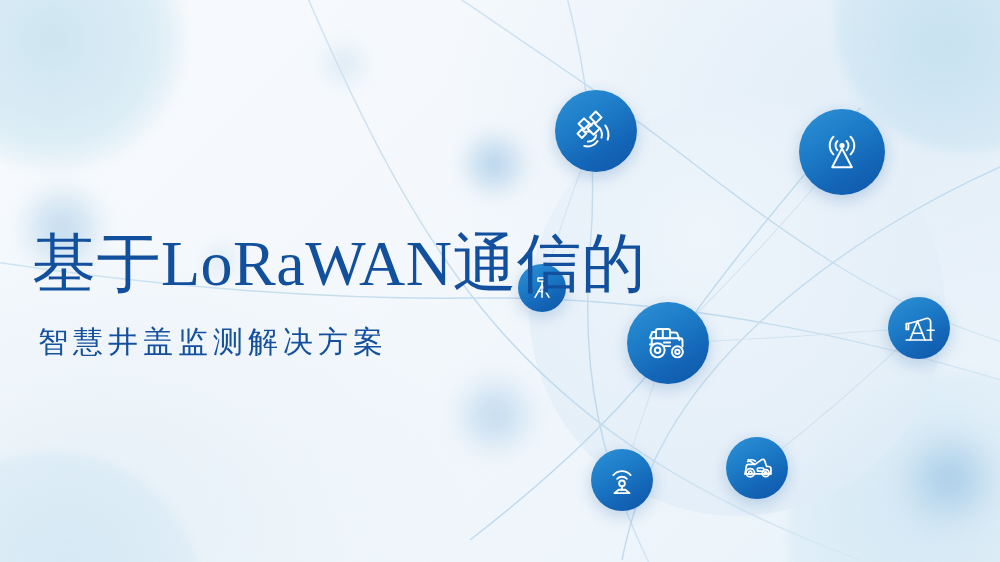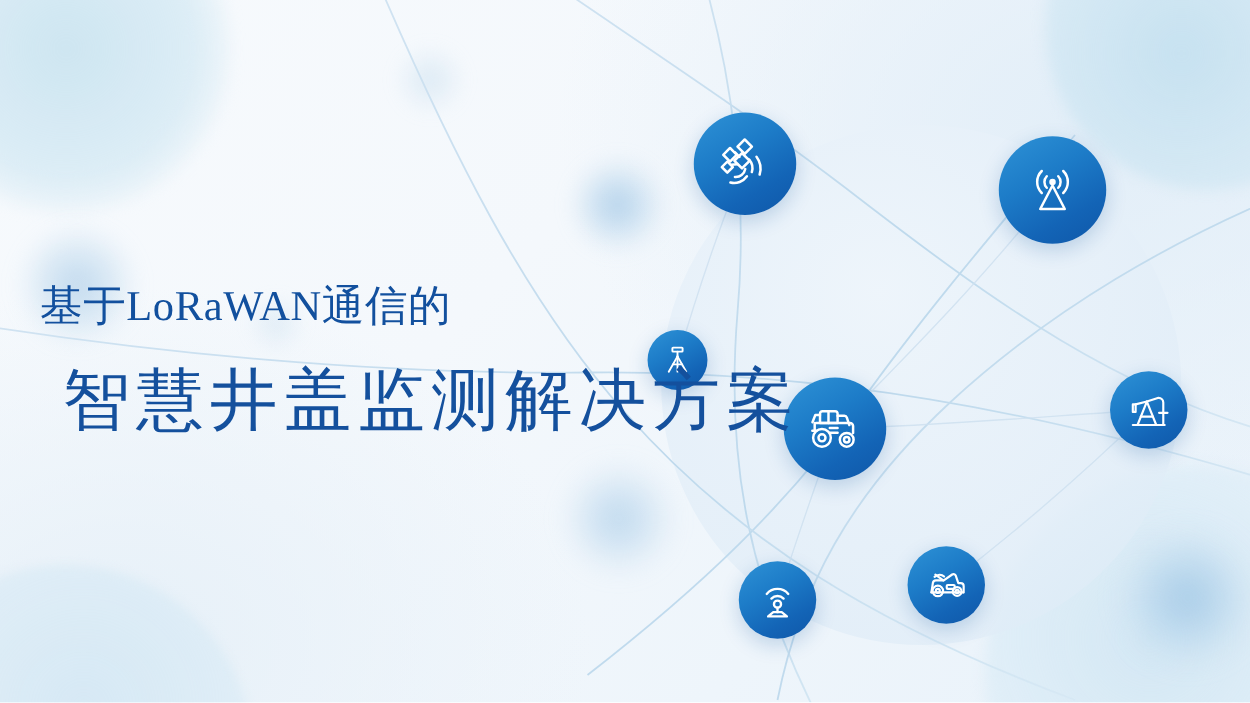--- a/index.html
+++ b/index.html
@@ -66,36 +66,36 @@
 
   
   .title-wrap{
     position:absolute;
     left:32px;
     top:226px;
     z-index:40;
   }
   .title-line1{
     font-family:"Liberation Serif","DejaVu Serif",serif;
-    font-size:34px;
+    font-size:64px;
     line-height:1.18;
     letter-spacing:.5px;
     color:#12509E;
     white-space:nowrap;
     margin:0;
   }
   .title-line2{
     font-family:"Liberation Sans","DejaVu Sans",sans-serif;
     font-weight:400;
-    font-size:54px;
+    font-size:30px;
     line-height:1.22;
     letter-spacing:5px;
     color:#14509D;
     white-space:nowrap;
-    margin:22px 0 0 16px;
+    margin:22px 0 0 4px;
     padding-left:2px;
   }
 
   
   .node{
     position:absolute;
     border-radius:50%;
     display:flex;
     align-items:center;
     justify-content:center;

